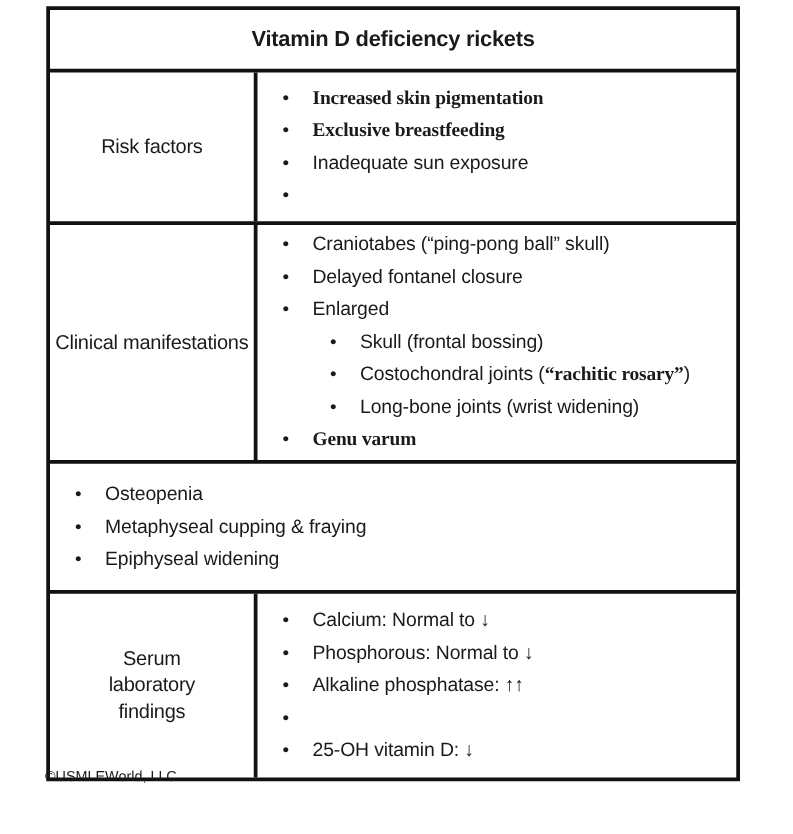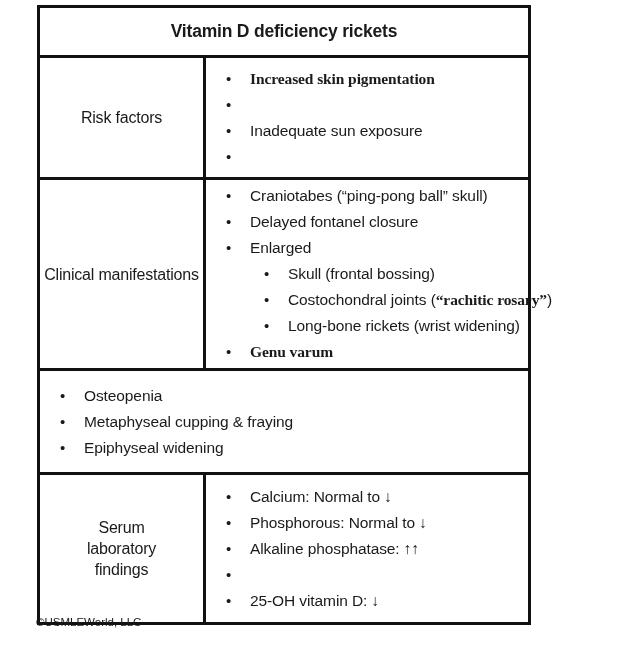--- a/index.html
+++ b/index.html
@@ -7,21 +7,21 @@
     width: 634px; height: 667px;
     background: #ffffff;
     font-family: "Liberation Sans", sans-serif;
     color: var(--ink, #1a1a1a);
     position: relative;
     overflow: hidden;
   }
   .table {
     position: absolute;
     left: 37px; top: 5px;
-    width: 494px;
+    width: 555px;
     border: 3px solid var(--line, #111111);
     background: #ffffff;
   }
   .theader {
     height: 50px;
     border-bottom: 3px solid var(--line, #111111);
     display: flex; align-items: center; justify-content: center;
   }
   .title {
     font-weight: 700;
@@ -92,20 +92,21 @@
         <div class="label-cell">
           <span class="label-text">Risk factors</span>
         </div>
         <div class="content-cell">
           <div class="bullet-item">
             <span class="marker">•</span>
             <span class="item-text"><span class="b">Increased skin pigmentation</span></span>
           </div>
           <div class="bullet-item">
             <span class="marker">•</span>
+            <span class="item-text"><span class="b">Exclusive breastfeeding</span></span>
           </div>
           <div class="bullet-item">
             <span class="marker">•</span>
             <span class="item-text"><span>Inadequate sun exposure</span></span>
           </div>
           <div class="bullet-item">
             <span class="marker">•</span>
           </div>
         </div>
       </div>
@@ -129,21 +130,21 @@
           <div class="bullet-item sub">
             <span class="marker">•</span>
             <span class="item-text"><span>Skull (frontal bossing)</span></span>
           </div>
           <div class="bullet-item sub">
             <span class="marker">•</span>
             <span class="item-text"><span>Costochondral joints (</span><span class="b">“rachitic rosary”</span><span>)</span></span>
           </div>
           <div class="bullet-item sub">
             <span class="marker">•</span>
-            <span class="item-text"><span>Long-bone rickets (wrist widening)</span></span>
+            <span class="item-text"><span>Long-bone joints (wrist widening)</span></span>
           </div>
           <div class="bullet-item">
             <span class="marker">•</span>
             <span class="item-text"><span class="b">Genu varum</span></span>
           </div>
         </div>
       </div>
       <div class="trow row-2">
         <div class="content-cell">
           <div class="bullet-item">

